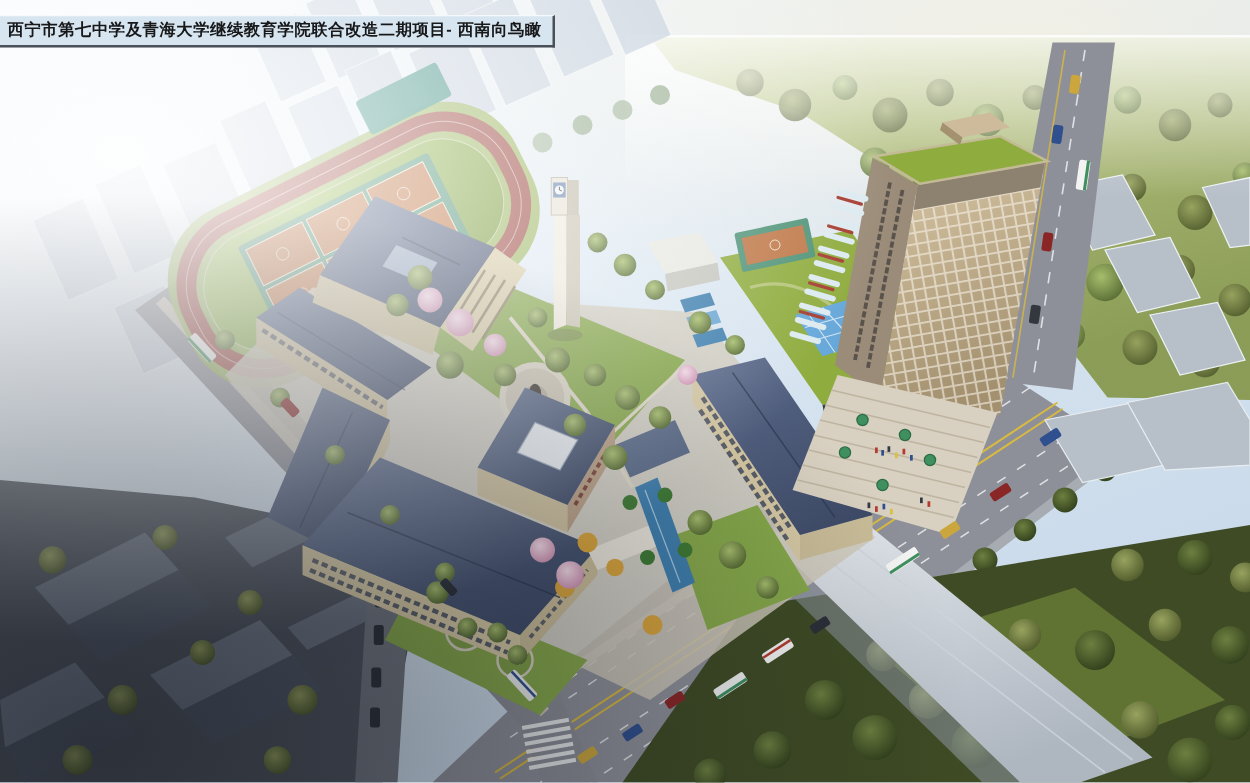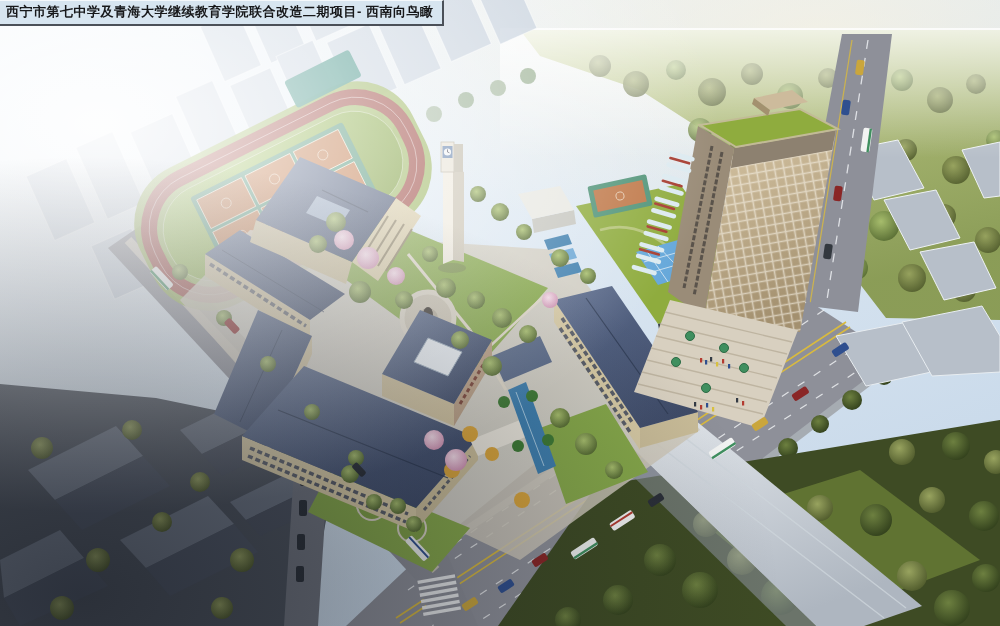--- a/index.html
+++ b/index.html
@@ -1,20 +1,20 @@
 <!DOCTYPE html>
 <html><head>
 <meta charset="utf-8">
 <style>
   html,body{margin:0;padding:0;background:#dfe9f2;}
   #stage{position:relative;width:1000px;height:626px;overflow:hidden;
          font-family:"Liberation Sans","DejaVu Sans",sans-serif;}
   #stage svg{position:absolute;left:0;top:0;}
   .title-label{
-    position:absolute;left:0;top:0;z-index:10;
+    position:absolute;left:0;top:12px;z-index:10;
     background:#d7e5f0;color:#17181a;
     font-size:13px;font-weight:bold;letter-spacing:.5px;
     padding:2px 9px 3px 6px;
     border-right:2px solid #4b5058;border-bottom:2px solid #4b5058;
     border-top:1px solid #f5f9fc;
     white-space:nowrap;
   }
 </style>
 </head>
 <body>

